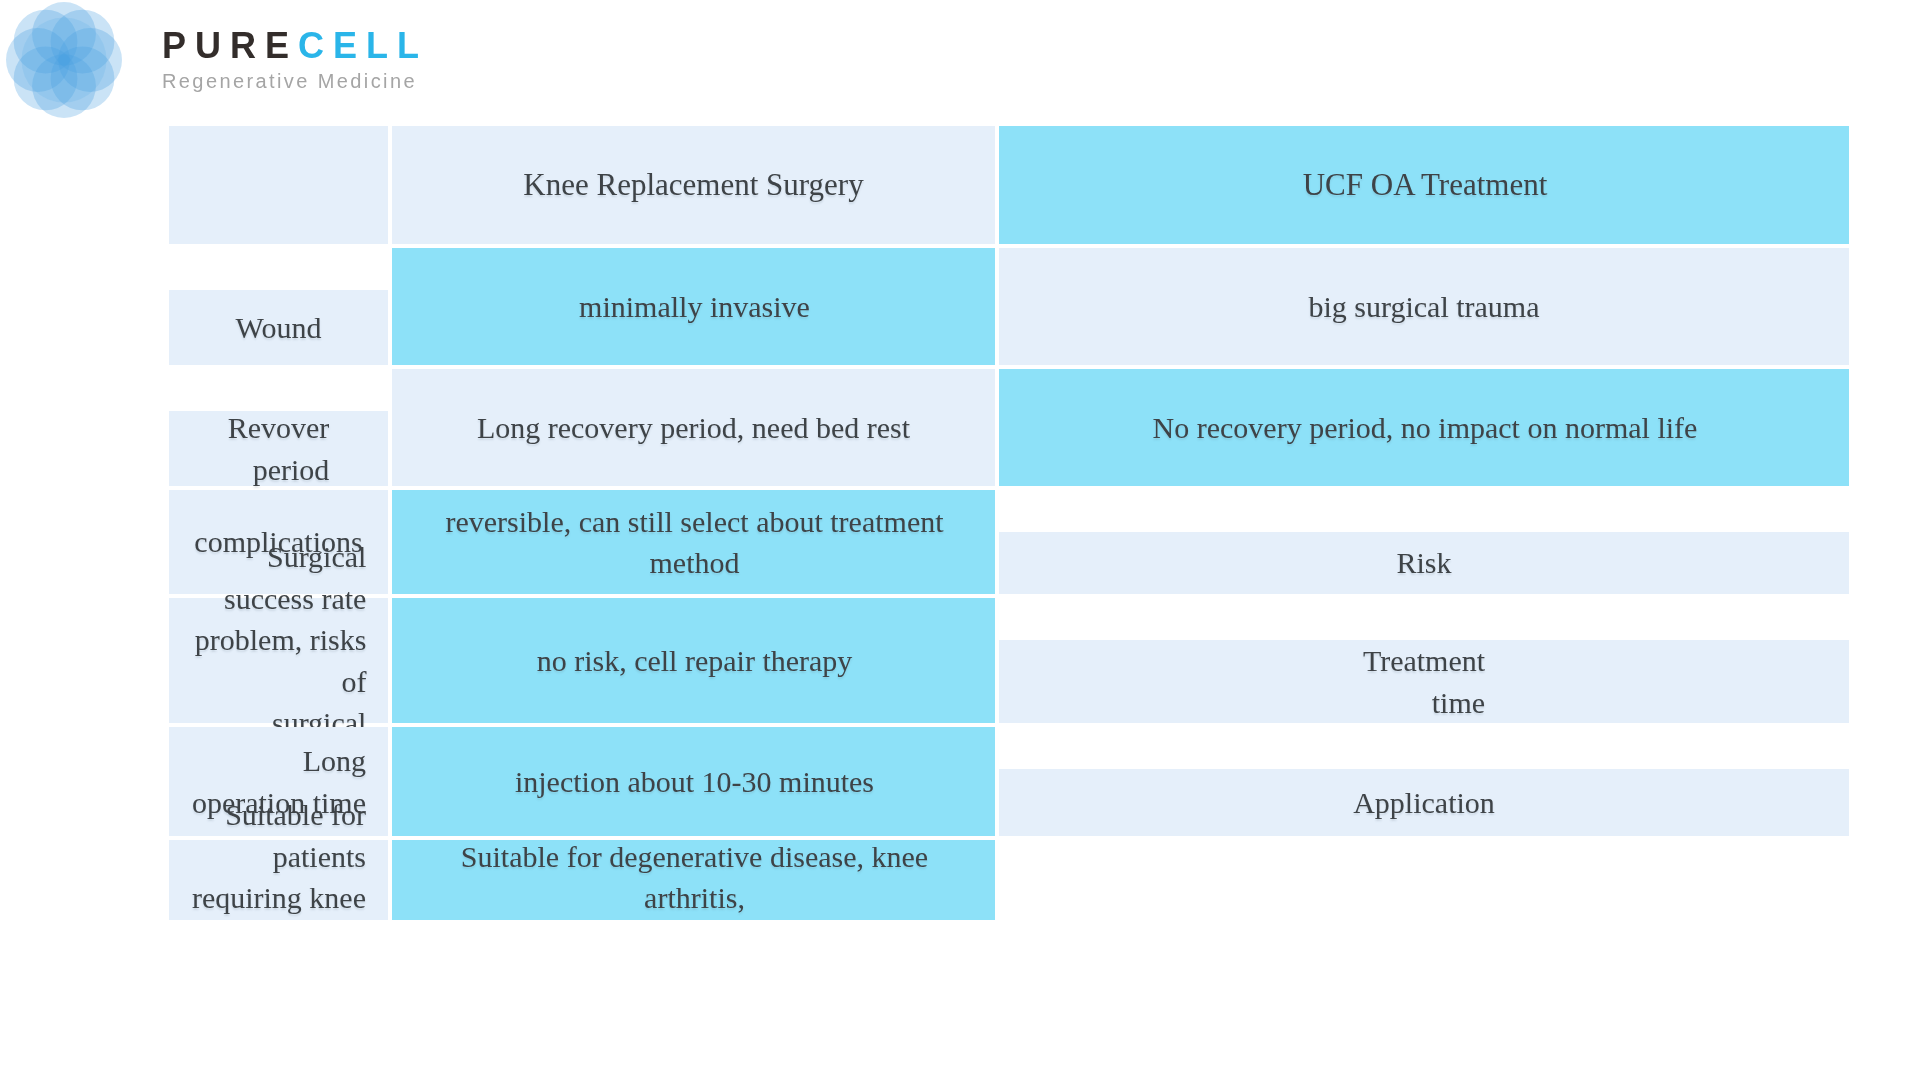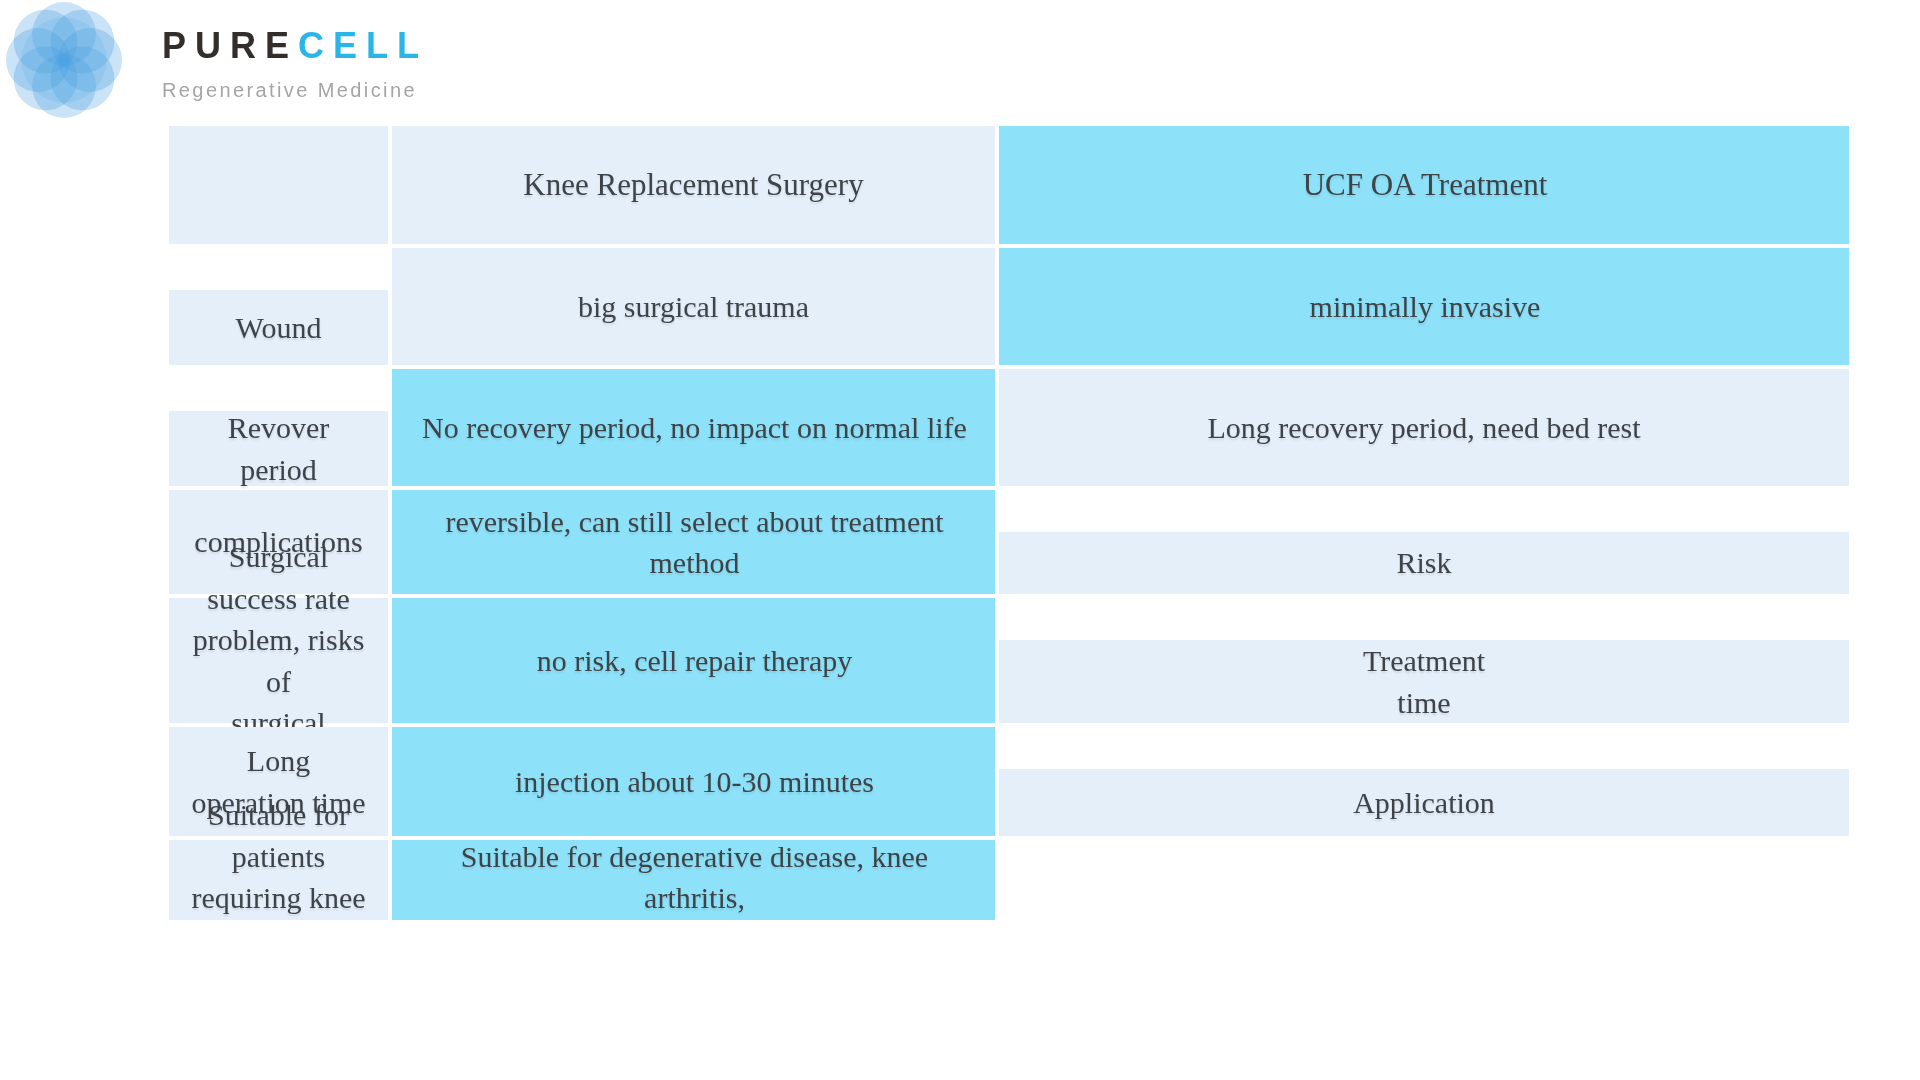--- a/index.html
+++ b/index.html
@@ -14,21 +14,21 @@
   
   .logo{position:absolute;left:6px;top:2px;width:480px;height:115px;}
   .logo-icon{position:absolute;left:0;top:0;}
   .wordmark{position:absolute;left:156px;top:24px;font-family:"Liberation Sans","DejaVu Sans",sans-serif;}
   .brand{
     font-size:36px;font-weight:bold;letter-spacing:9px;
     color:var(--brand-dark,#332d2b);line-height:1.1;white-space:nowrap;
   }
   .brand .cell-part{color:var(--brand-cyan,#2ab5e9);}
   .tagline{
-    margin-top:13px;font-size:20px;letter-spacing:2.4px;
+    margin-top:4px;font-size:20px;letter-spacing:2.4px;
     color:var(--brand-gray,#a5a5a5);white-space:nowrap;
   }
 
   
   .cmp-table{
     position:absolute;left:169px;top:126px;
     display:grid;
     grid-template-columns:219px 603px 850px;
     grid-template-rows:118px 117px 117px 104px 125px 109px 198px;
     gap:4px;
@@ -37,21 +37,21 @@
   .cell{
     display:flex;align-items:center;justify-content:center;
     text-align:center;
     color:var(--cell-text,#3e4347);
     font-size:30px;line-height:1.38;
     white-space:pre-line;
     padding:4px 22px;
     box-sizing:border-box;
     text-shadow:0 2px 2px rgba(90,110,130,0.18);
   }
-  .light{background:var(--cell-light,#e5effa);}
+  .light{background:var(--cell-light,#e5effa);text-align:right;}
   .cyan{background:var(--cell-cyan,#8de1f8);padding-left:24px;}
   .head{font-size:31px;}
   .label-cell{padding:4px 8px;margin-top:42px;}
 </style>
 </head>
 <body>
 
 <div class="page">
 
   <div class="logo">
@@ -76,27 +76,27 @@
     </div>
   </div>
 
   <div class="cmp-table">
 
     <div class="cell light"></div>
     <div class="cell light head">Knee Replacement Surgery</div>
     <div class="cell cyan head">UCF OA Treatment</div>
 
     <div class="cell light label-cell">Wound</div>
+    <div class="cell cyan">minimally invasive</div>
     <div class="cell light">big surgical trauma</div>
-    <div class="cell cyan">minimally invasive</div>
 
     <div class="cell light label-cell">Revover
 period</div>
+    <div class="cell light">Long recovery period, need bed rest</div>
     <div class="cell cyan">No recovery period, no impact on normal life</div>
-    <div class="cell light">Long recovery period, need bed rest</div>
 
     <div class="cell light">complications</div>
     <div class="cell cyan">reversible, can still select about treatment
 method</div>
 
     <div class="cell light label-cell">Risk</div>
     <div class="cell light">Surgical success rate problem, risks of
 surgical complications.</div>
     <div class="cell cyan">no risk, cell repair therapy</div>
 

